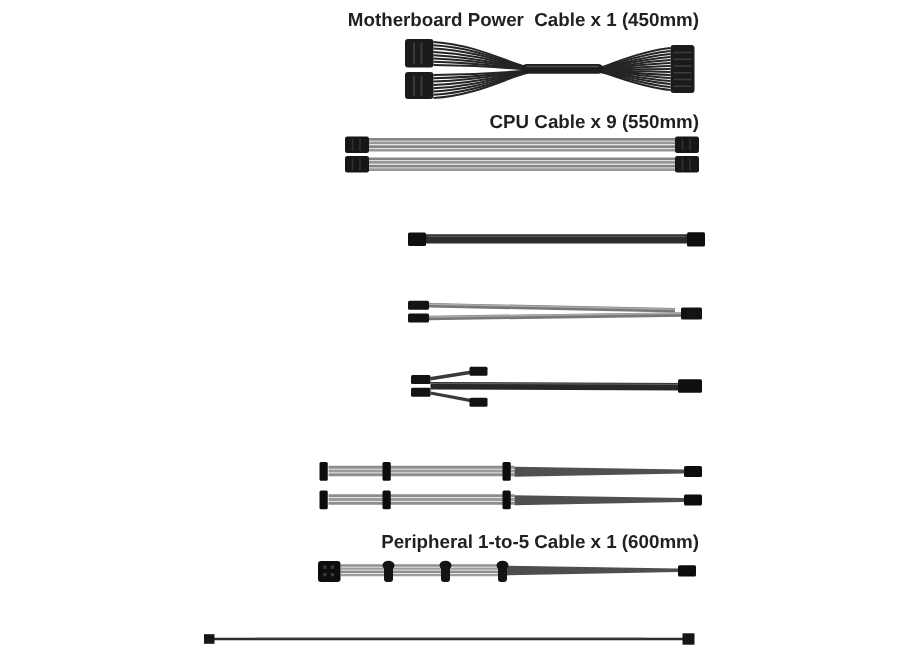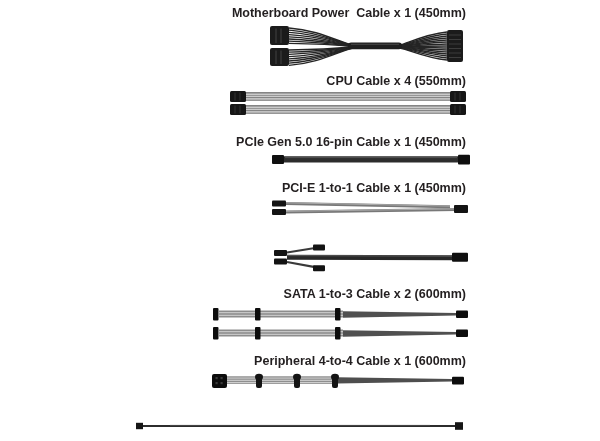--- a/index.html
+++ b/index.html
@@ -75,21 +75,21 @@
     <g stroke="#3d3d3d" stroke-width="1">
         <path d="M181,11 H193"></path>
         <path d="M181,15.5 H193"></path>
         <path d="M181,20 H193"></path>
         <path d="M181,24.5 H193"></path>
         <path d="M181,29 H193"></path>
         <path d="M181,33.5 H193"></path>
       </g>
   </svg>
 
-  <div class="lbl" style="top:74px">CPU Cable x 4 (550mm)</div>
+  <div class="lbl" style="top:74px">CPU Cable x 9 (550mm)</div>
   <svg class="cable" style="left:228px;top:90px" width="240" height="26" viewBox="0 0 240 26">
     <g stroke-width="1.8" fill="none">
       <path d="M17,2.9 H224" stroke="#858585"></path>
         <path d="M17,5.3 H224" stroke="#979797"></path>
       <path d="M17,7.7 H224" stroke="#858585"></path>
         <path d="M17,10.1 H224" stroke="#979797"></path>
       <path d="M17,15.9 H224" stroke="#858585"></path>
         <path d="M17,18.3 H224" stroke="#979797"></path>
       <path d="M17,20.7 H224" stroke="#858585"></path>
         <path d="M17,23.1 H224" stroke="#979797"></path>
@@ -103,29 +103,27 @@
         <path d="M12,2.5 V10.5"></path>
         <path d="M227,2.5 V10.5"></path>
         <path d="M232,2.5 V10.5"></path>
         <path d="M7,15.5 V23.5"></path>
         <path d="M12,15.5 V23.5"></path>
         <path d="M227,15.5 V23.5"></path>
         <path d="M232,15.5 V23.5"></path>
       </g>
   </svg>
 
-  <div class="lbl" style="top:135px">PCIe Gen 5.0 16-pin Cable x 1 (450mm)</div>
   <svg class="cable" style="left:272px;top:152px" width="198" height="14" viewBox="0 0 198 14">
     <rect x="8" y="4.2" width="182" height="6.2" rx="3.1" fill="#2d2d2d"></rect>
     <path d="M13,5.6 H185" stroke="#575757" stroke-width="0.9" fill="none"></path>
     <rect x="0" y="3" width="12" height="9" rx="1" fill="#0f0f0f"></rect>
     <rect x="186" y="2.8" width="12" height="9.6" rx="1" fill="#0f0f0f"></rect>
   </svg>
 
-  <div class="lbl" style="top:181px">PCI-E 1-to-1 Cable x 1 (450mm)</div>
   <svg class="cable" style="left:270px;top:199px" width="200" height="18" viewBox="0 0 200 18">
     <path d="M16,4.5 L180,7.8" stroke="#787878" stroke-width="3" fill="none"></path>
     <path d="M16,3.8 L180,7.1" stroke="#ababab" stroke-width="1" fill="none"></path>
     <path d="M16,13 L186,10.6" stroke="#787878" stroke-width="3" fill="none"></path>
     <path d="M16,12.3 L186,9.9" stroke="#ababab" stroke-width="1" fill="none"></path>
     <rect x="2" y="1.5" width="14" height="6" rx="1" fill="#131313"></rect>
     <rect x="2" y="10" width="14" height="6" rx="1" fill="#131313"></rect>
     <rect x="184" y="6" width="14" height="8" rx="1" fill="#131313"></rect>
   </svg>
 
@@ -134,21 +132,20 @@
     <path d="M15,20 L43,25.2" stroke="#3a3a3a" stroke-width="2.2" fill="none"></path>
     <path d="M15,15.2 L184,15.8" stroke="#282828" stroke-width="5" fill="none"></path>
     <path d="M15,13.6 L184,14.2" stroke="#5f5f5f" stroke-width="0.9" fill="none"></path>
     <rect x="2" y="8" width="13" height="6" rx="1" fill="#131313"></rect>
     <rect x="2" y="16.5" width="13" height="6" rx="1" fill="#131313"></rect>
     <rect x="41" y="2.5" width="12" height="6" rx="1" fill="#131313"></rect>
     <rect x="41" y="23.2" width="12" height="6" rx="1" fill="#131313"></rect>
     <rect x="180" y="10.8" width="16" height="9" rx="1" fill="#0f0f0f"></rect>
   </svg>
 
-  <div class="lbl" style="top:287px">SATA 1-to-3 Cable x 2 (600mm)</div>
   <svg class="cable" style="left:210px;top:306px" width="258" height="36" viewBox="0 0 258 36">
     <g stroke-width="1.9" fill="none">
       <path d="M9,5.5 H133" stroke="#8d8d8d"></path>
         <path d="M9,8 H133" stroke="#9b9b9b"></path>
         <path d="M9,10.5 H133" stroke="#8d8d8d"></path>
       <path d="M9,24.5 H133" stroke="#8d8d8d"></path>
         <path d="M9,27 H133" stroke="#9b9b9b"></path>
         <path d="M9,29.5 H133" stroke="#8d8d8d"></path>
     </g>
     <polygon points="133,5.2 246,7 246,9.6 133,11.8" fill="#505050"></polygon>
@@ -158,21 +155,21 @@
       <rect x="45" y="2" width="5.5" height="12.5" rx="1"></rect>
       <rect x="125" y="2" width="5.5" height="12.5" rx="1"></rect>
       <rect x="246" y="4.6" width="12" height="7.4" rx="1"></rect>
       <rect x="3" y="21" width="5.5" height="12.5" rx="1"></rect>
       <rect x="45" y="21" width="5.5" height="12.5" rx="1"></rect>
       <rect x="125" y="21" width="5.5" height="12.5" rx="1"></rect>
       <rect x="246" y="23.6" width="12" height="7.4" rx="1"></rect>
     </g>
   </svg>
 
-  <div class="lbl" style="top:354px">Peripheral 4-to-4 Cable x 1 (600mm)</div>
+  <div class="lbl" style="top:354px">Peripheral 1-to-5 Cable x 1 (600mm)</div>
   <svg class="cable" style="left:210px;top:371px" width="256" height="20" viewBox="0 0 256 20">
     <g stroke-width="1.6" fill="none">
       <path d="M17,6 H127" stroke="#8f8f8f"></path>
         <path d="M17,8.1 H127" stroke="#9d9d9d"></path>
       <path d="M17,10.2 H127" stroke="#8f8f8f"></path>
         <path d="M17,12.3 H127" stroke="#9d9d9d"></path>
     </g>
     <polygon points="127,6.2 242,8 242,10.4 127,12.6" fill="#4e4e4e"></polygon>
     <rect x="2" y="3" width="15" height="14" rx="2" fill="#0d0d0d"></rect>
     <g fill="#3a3a3a">

